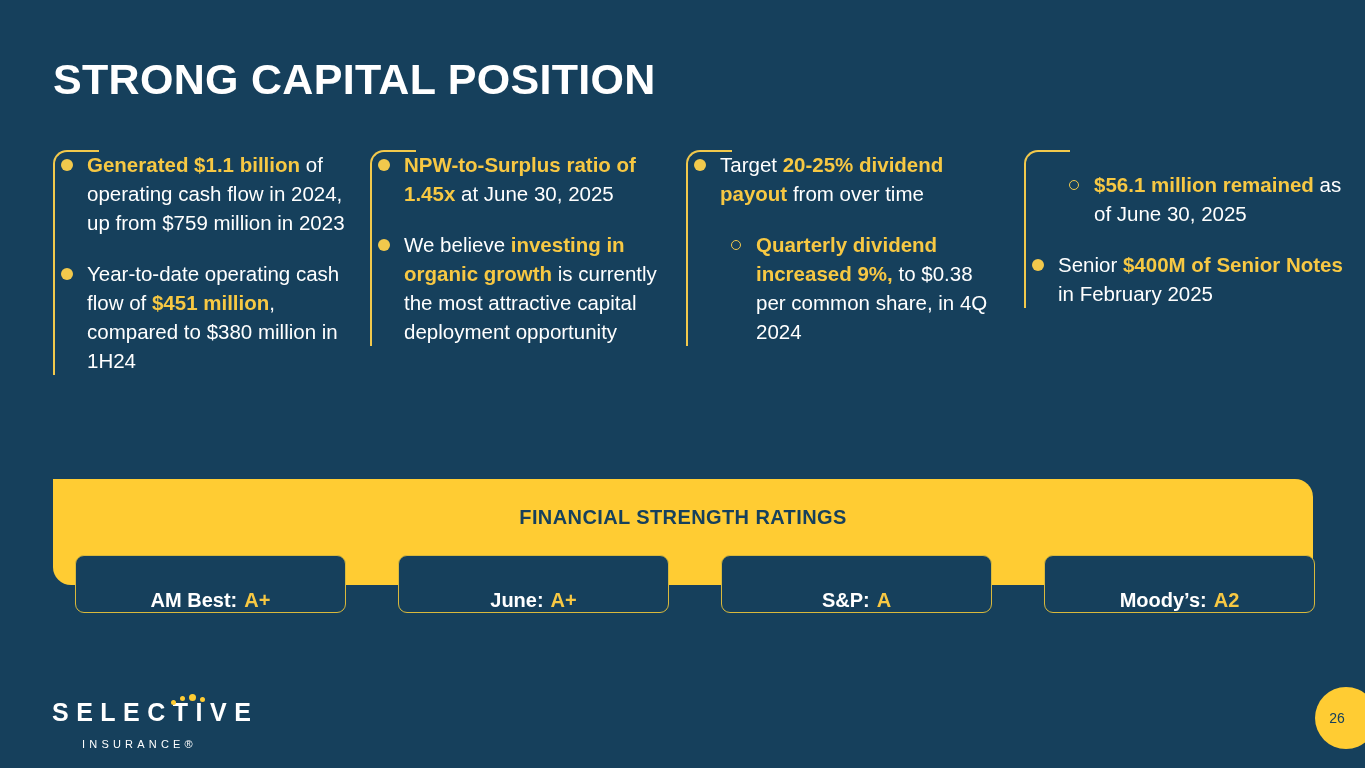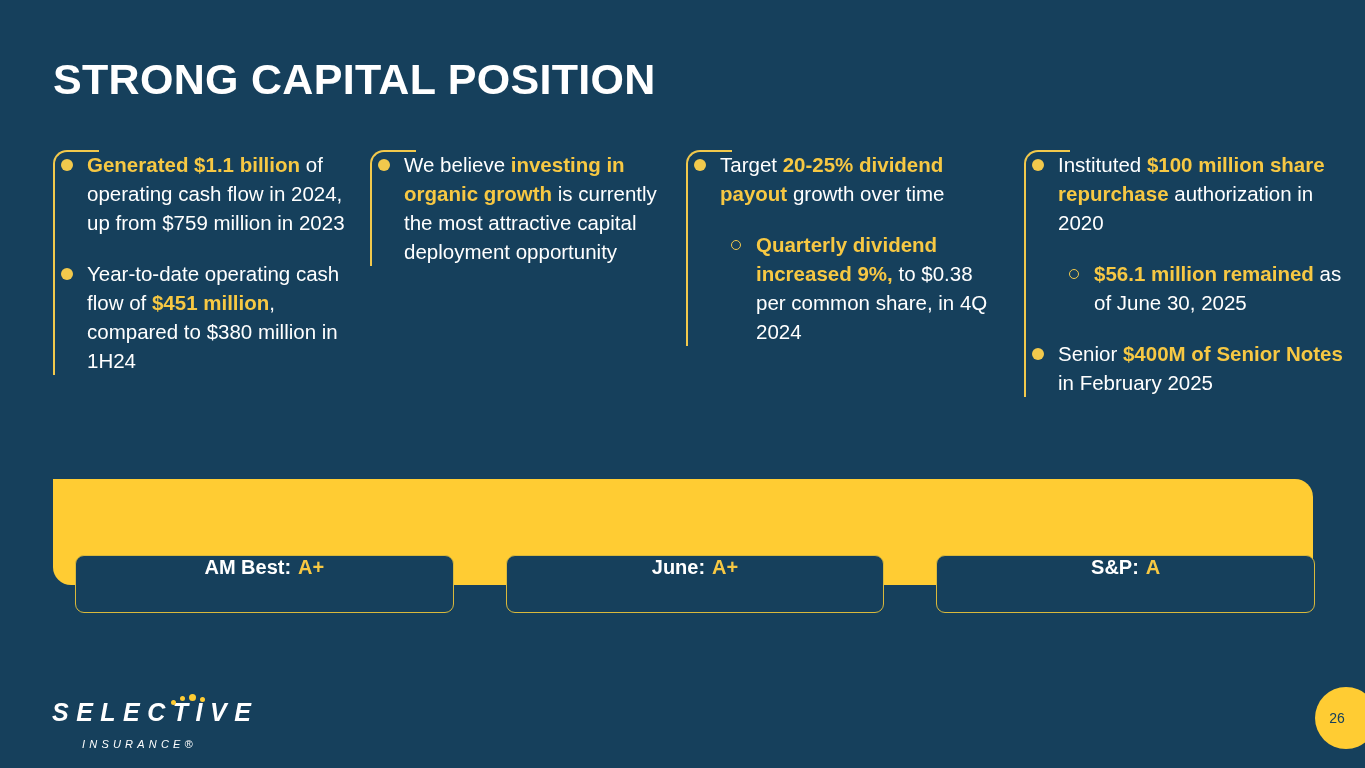--- a/index.html
+++ b/index.html
@@ -79,28 +79,28 @@
     color:#16405C; letter-spacing:0.4px;
   }
   .rating-row {
     position:absolute; left:22px; top:76px; width:1240px; height:58px;
     display:flex; gap:52px;
   }
   .rating-box {
     flex:1 1 0; height:58px;
     background:#16405C; border:1.3px solid #D9B93C;
     border-radius:9px;
-    display:flex; align-items:flex-start; justify-content:center;
+    display:flex; align-items:flex-end; justify-content:center;
     font-size:20px; font-weight:bold; color:#FFFFFF;
     white-space:nowrap;
   }
   .rating-box .val { color:#F7C843; margin-left:7px; }
 
   
-  .logo { position:absolute; left:52px; top:700px;font-style:italic; }
+  .logo { position:absolute; left:52px; top:700px; }
   .logo-main {
     font-size:25px; font-weight:bold; color:#FFFFFF;
     letter-spacing:7.5px; line-height:1;
   }
   .logo-sub {
     font-size:11px; color:#FFFFFF; letter-spacing:4.2px;
     margin-top:14px; margin-left:30px; line-height:1;
   }
   .logo-dots { position:absolute; left:119px; top:-6px; width:40px; height:12px; }
   .logo-dots span { position:absolute; border-radius:50%; background:#FFCC33; }
@@ -143,75 +143,80 @@
         </div>
       </div>
       <div class="col col-1">
         <div class="connector">
           <div class="elbow"></div>
           <div class="vline"></div>
         </div>
         <div class="bullets">
           <div class="bullet">
             <div class="dot"></div>
+            <div class="btext"><b>NPW-to-Surplus ratio of 1.45x</b><span> at June 30, 2025</span></div>
+          </div>
+          <div class="bullet">
+            <div class="dot"></div>
             <div class="btext"><span>We believe </span><b>investing in organic growth</b><span> is currently the most attractive capital deployment opportunity</span></div>
           </div>
         </div>
       </div>
       <div class="col col-2">
         <div class="connector">
           <div class="elbow"></div>
           <div class="vline"></div>
         </div>
         <div class="bullets">
           <div class="bullet">
             <div class="dot"></div>
-            <div class="btext"><span>Target </span><b>20-25% dividend payout</b><span> growth over time</span></div>
+            <div class="btext"><span>Target </span><b>20-25% dividend payout</b><span> from over time</span></div>
           </div>
           <div class="bullet sub">
             <div class="subdot"></div>
             <div class="btext"><b>Quarterly dividend increased 9%,</b><span> to $0.38 per common share, in 4Q 2024</span></div>
           </div>
         </div>
       </div>
       <div class="col col-3">
         <div class="connector">
           <div class="elbow"></div>
           <div class="vline"></div>
         </div>
         <div class="bullets">
-          <div class="bullet">
-            <div class="dot"></div>
-            <div class="btext"><span>Instituted </span><b>$100 million share repurchase</b><span> authorization in 2020</span></div>
-          </div>
           <div class="bullet sub">
             <div class="subdot"></div>
             <div class="btext"><b>$56.1 million remained</b><span> as of June 30, 2025</span></div>
           </div>
           <div class="bullet">
             <div class="dot"></div>
             <div class="btext"><span>Senior </span><b>$400M of Senior Notes</b><span> in February 2025</span></div>
           </div>
         </div>
       </div>
     </div>
 
   <div class="banner">
+    <div class="banner-title">FINANCIAL STRENGTH RATINGS</div>
     <div class="rating-row">
         <div class="rating-box">
           <span>AM Best:</span>
           <span class="val">A+</span>
         </div>
         <div class="rating-box">
           <span>June:</span>
           <span class="val">A+</span>
         </div>
         <div class="rating-box">
           <span>S&amp;P:</span>
           <span class="val">A</span>
+        </div>
+        <div class="rating-box">
+          <span>Moody’s:</span>
+          <span class="val">A2</span>
         </div>
       </div>
   </div>
 
   <div class="logo">
     <div class="logo-dots">
       <span class="d1"></span>
         <span class="d2"></span>
         <span class="d3"></span>
         <span class="d4"></span>

